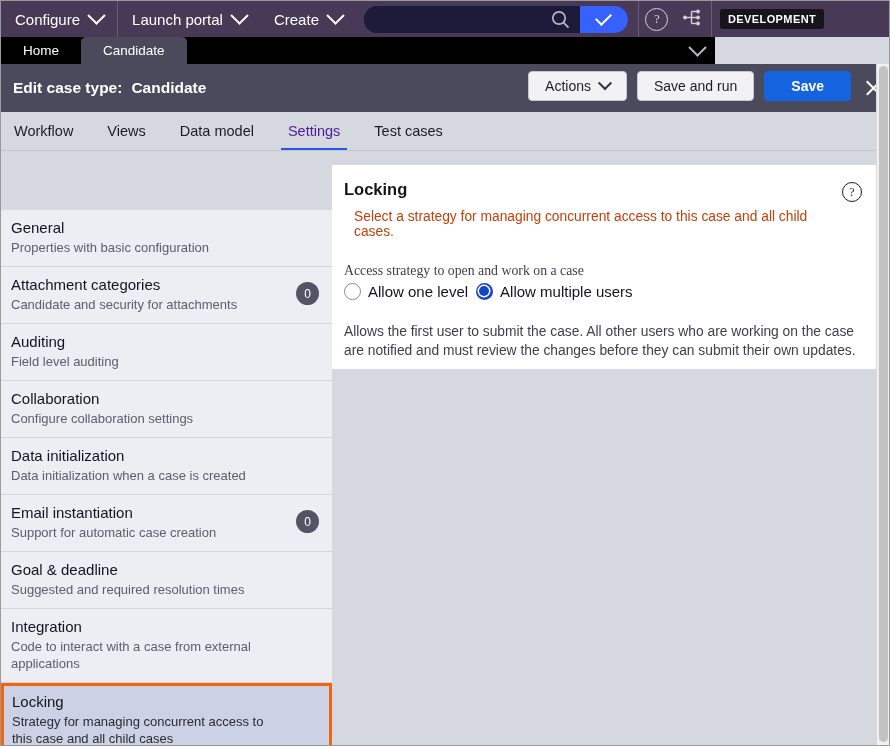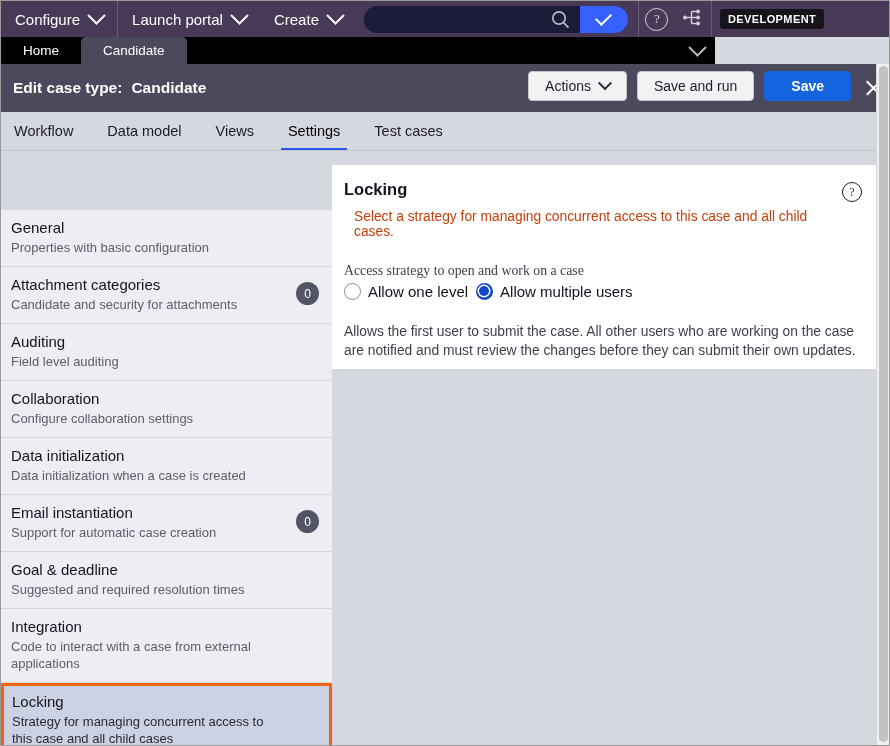--- a/index.html
+++ b/index.html
@@ -255,21 +255,21 @@
   .stab {
     padding: 0 17px;
     display: flex; align-items: center;
     font-size: 14.5px;
     color: #1b1b28;
     cursor: pointer;
     box-sizing: border-box;
     position: relative;
   }
   .stab:first-child { padding-left: 13px; }
-  .stab.active { color: #000000; }
+  .stab.active { color: #4c1d95; }
   .stab.active:after {
     content: "";
     position: absolute;
     left: 10px; right: 10px; bottom: 0;
     height: 2.5px;
     background: #2b56e8;
   }
 
   
   .bodyarea {
@@ -533,24 +533,24 @@
       </div>
       <div class="close-x"></div>
     </div>
   </div>
 
   <div class="sectabs">
     <div class="stab">
       <span>Workflow</span>
     </div>
     <div class="stab">
+      <span>Views</span>
+    </div>
+    <div class="stab">
       <span>Data model</span>
-    </div>
-    <div class="stab">
-      <span>Views</span>
     </div>
     <div class="stab active">
       <span>Settings</span>
     </div>
     <div class="stab">
       <span>Test cases</span>
     </div>
   </div>
 
   <div class="bodyarea">

